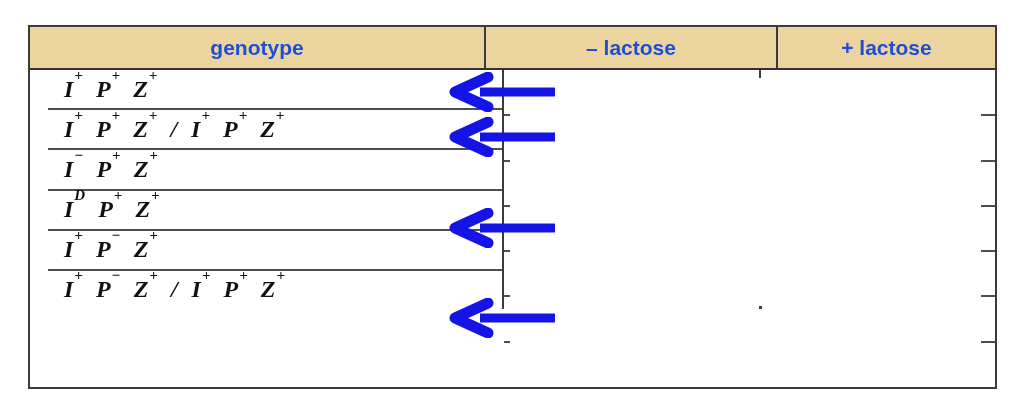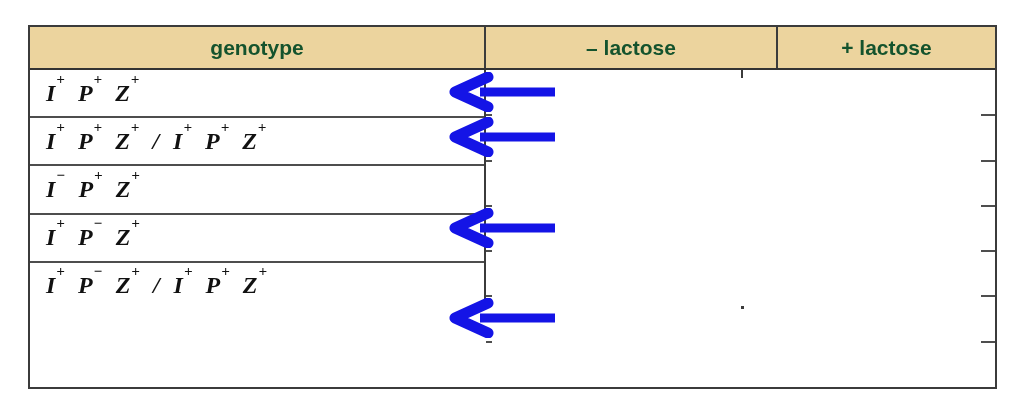--- a/index.html
+++ b/index.html
@@ -20,28 +20,29 @@
   .thead{
     display:flex;
     height:43px;
     box-sizing:border-box;
     background:var(--header-bg,#ecd49e);
     border-bottom:2px solid #333333;
   }
   .th{
     display:flex; align-items:center; justify-content:center;
     box-sizing:border-box;
-    font-weight:bold; font-size:21px; color:#14532d;
+    font-weight:bold; font-size:21px; color:#1d4ed8;
   }
   .th-geno{ width:456px; border-right:2px solid var(--border,#3b3b3b); }
   .th-minus{ width:292px; border-right:2px solid var(--border,#3b3b3b); }
   .th-plus{ flex:1; }
   .tbody{
     display:flex;
     height:239px;
+    margin-left:18px;
   }
   .col-geno{
     width:456px;
     box-sizing:border-box;
     border-right:2px solid var(--border,#3b3b3b);
     display:flex; flex-direction:column;
   }
   .grow{
     flex:1;
     box-sizing:border-box;
@@ -110,20 +111,23 @@
         <div class="grow">
           <span class="geno"><span class="gene">I<sup>+</sup></span><span class="gene">P<sup>+</sup></span><span class="gene">Z<sup>+</sup></span></span>
         </div>
         <div class="grow">
           <span class="geno"><span class="gene">I<sup>+</sup></span><span class="gene">P<sup>+</sup></span><span class="gene">Z<sup>+</sup></span><span class="gene">/</span><span class="gene">I<sup>+</sup></span><span class="gene">P<sup>+</sup></span><span class="gene">Z<sup>+</sup></span></span>
         </div>
         <div class="grow">
           <span class="geno"><span class="gene">I<sup>−</sup></span><span class="gene">P<sup>+</sup></span><span class="gene">Z<sup>+</sup></span></span>
         </div>
         <div class="grow">
+          <span class="geno"><span class="gene">I<sup>D</sup></span><span class="gene">P<sup>+</sup></span><span class="gene">Z<sup>+</sup></span></span>
+        </div>
+        <div class="grow">
           <span class="geno"><span class="gene">I<sup>+</sup></span><span class="gene">P<sup>−</sup></span><span class="gene">Z<sup>+</sup></span></span>
         </div>
         <div class="grow">
           <span class="geno"><span class="gene">I<sup>+</sup></span><span class="gene">P<sup>−</sup></span><span class="gene">Z<sup>+</sup></span><span class="gene">/</span><span class="gene">I<sup>+</sup></span><span class="gene">P<sup>+</sup></span><span class="gene">Z<sup>+</sup></span></span>
         </div>
       </div>
     <div class="col-res">
       <div class="divtick-top"></div>
       <div class="divtick-bottom"></div>
     <div class="stub" style="top: 44px;"></div>

